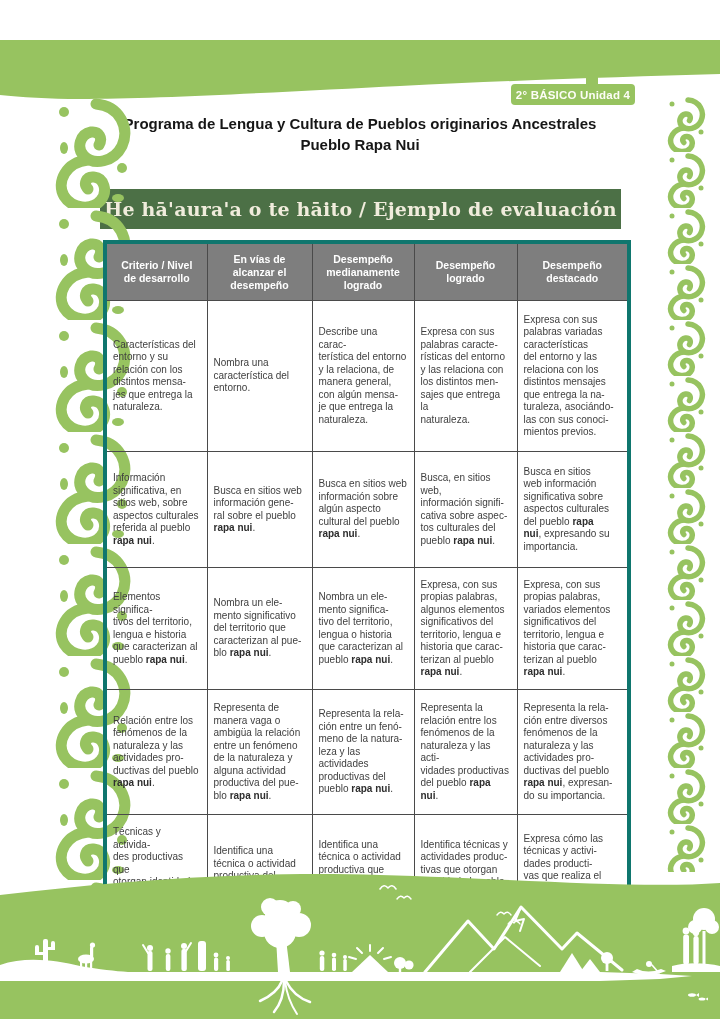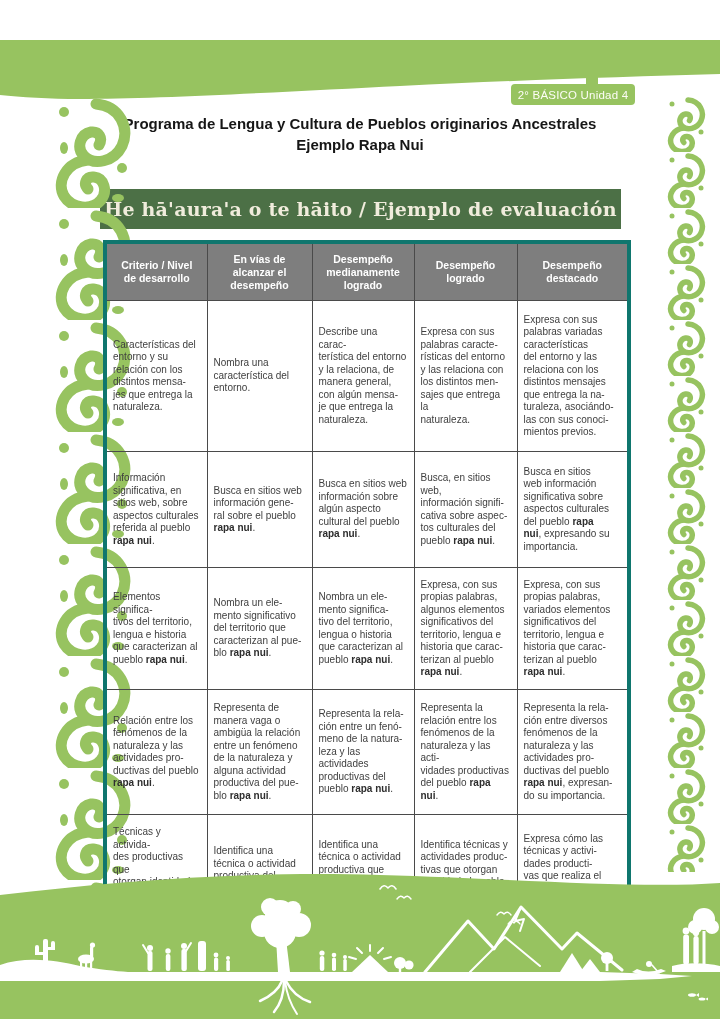--- a/index.html
+++ b/index.html
@@ -12,21 +12,21 @@
   svg{display:block;}
   .orn{fill:none;stroke:var(--light-green);stroke-linecap:round;}
   .orn-fill{fill:var(--light-green);}
   .wht{fill:#ffffff;}
   .wht-s{fill:none;stroke:#ffffff;stroke-linecap:round;stroke-linejoin:round;}
 
   .top-band{position:absolute;left:0;top:0;}
   .tag-connector{position:absolute;left:586px;top:74px;width:12px;height:14px;background:var(--light-green);}
   .unit-tag{
     position:absolute;left:511px;top:84px;width:124px;height:21px;background:var(--light-green);
-    border-radius:4px;color:#fdfdf6;font-size:11.5px;font-weight:normal;
+    border-radius:4px;color:#fdfdf6;font-size:11.5px;font-weight:bold;
     display:flex;align-items:center;justify-content:center;letter-spacing:.2px;
   }
   .program-title{
     position:absolute;left:0;top:113px;width:720px;text-align:center;
     font-size:15px;font-weight:bold;color:#161616;line-height:21px;
   }
   .section-banner{
     position:absolute;left:100px;top:189px;width:521px;height:40px;background:var(--dark-green);
     display:flex;align-items:center;justify-content:center;
   }
@@ -68,21 +68,21 @@
 <svg class="top-band" width="720" height="110" viewBox="0 0 720 110">
   <path d="M0 40 H720 V74 C620 77 520 80 400 86 C300 91 160 99 80 99 C50 99 20 97 0 95 Z" class="orn-fill"></path>
 </svg>
 <div class="tag-connector"></div>
 <div class="unit-tag">
   <span>2° BÁSICO Unidad 4</span>
 </div>
 
 <div class="program-title">
   <div>Programa de Lengua y Cultura de Pueblos originarios Ancestrales</div>
-  <div>Ejemplo Rapa Nui</div>
+  <div>Pueblo Rapa Nui</div>
 </div>
 
 <div class="section-banner">
   <span class="t">He hā'aura'a o te hāito / Ejemplo de evaluación</span>
 </div>
 
 <svg class="left-ornament" width="80" height="809" viewBox="0 0 80 809">
   <defs>
     <pattern id="koruL" width="80" height="112" patternUnits="userSpaceOnUse">
       <path d="M44 8 C68 10 78 32 70 50 C62 66 42 70 32 60 C24 52 28 38 39 36 C47 35 51 42 47 49" class="orn" stroke-width="11"></path>

